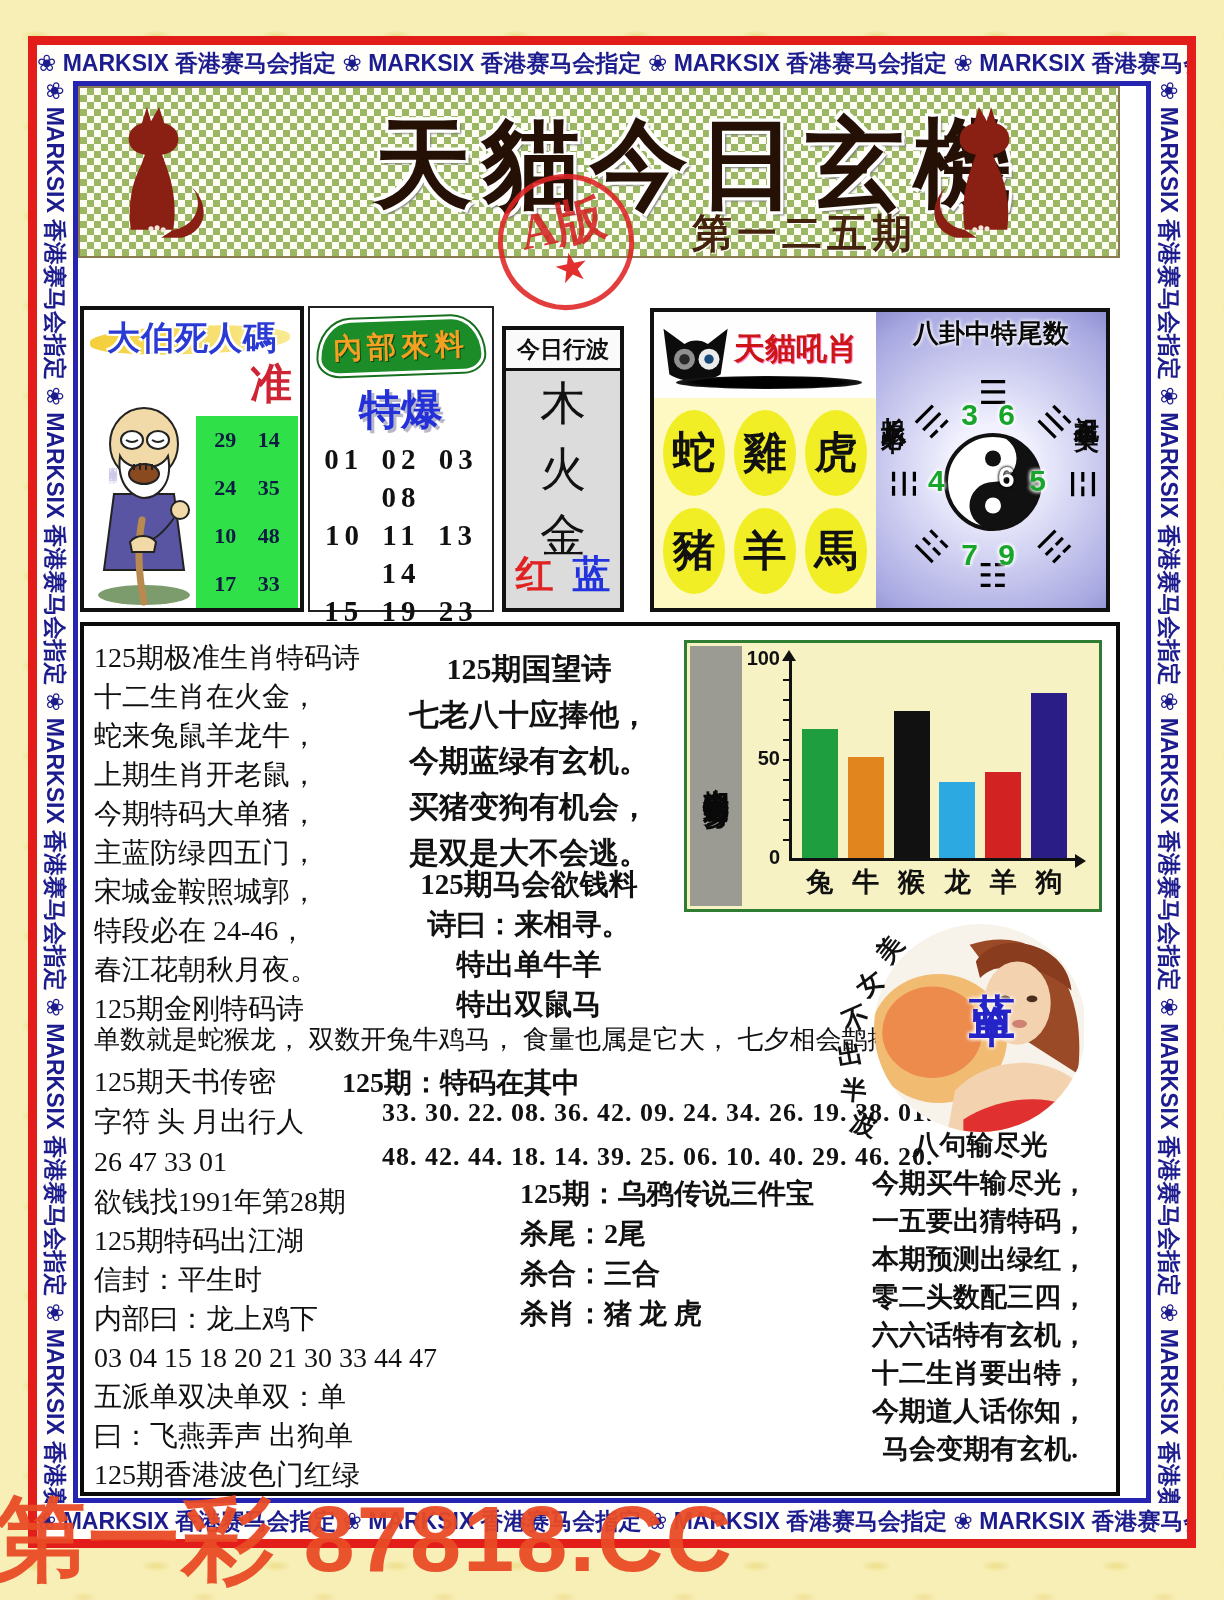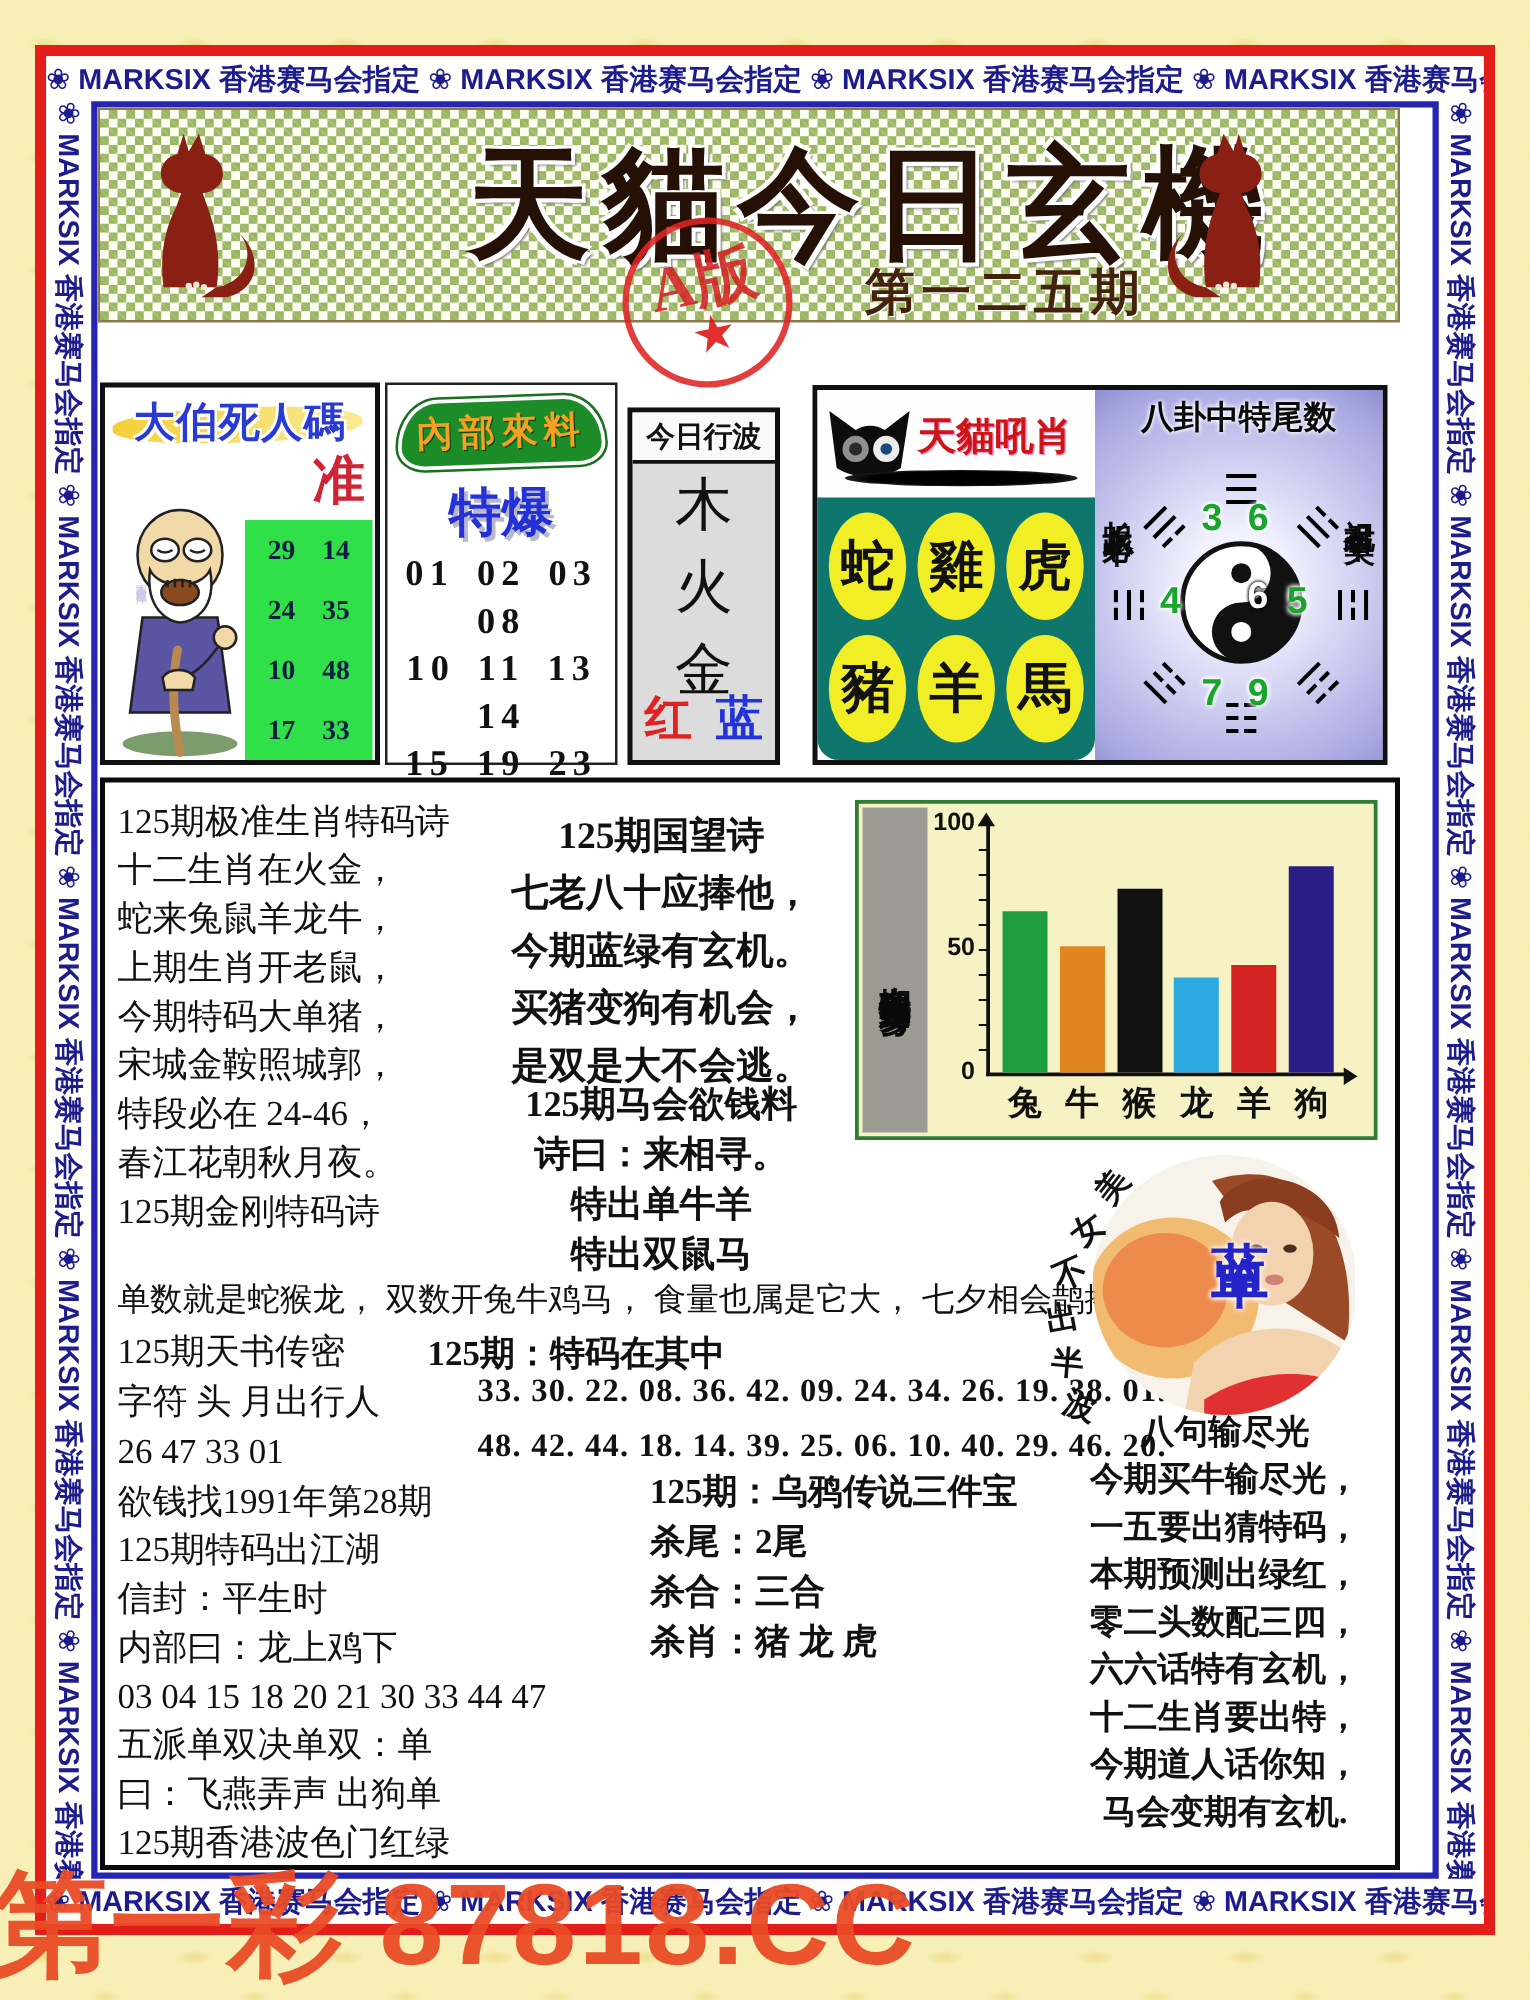--- a/index.html
+++ b/index.html
@@ -79,21 +79,21 @@
 
   #box-wave{left:424px;top:240px;width:122px;height:286px;border:4px solid #111;background:#dcdcdc;}
   #wave-title{height:38px;line-height:38px;background:#fafafa;border-bottom:3px solid #111;
     text-align:center;font-size:23px;font-weight:bold;color:#111;}
   #wave-elems div{font-size:46px;text-align:center;line-height:66px;color:#111;}
   #wave-colors{position:absolute;left:0;bottom:8px;width:100%;display:flex;
     justify-content:space-around;font-size:38px;font-weight:bold;}
   #wave-red{color:#e02222;} #wave-blue{color:#2233dd;}
 
   #box-combo{left:572px;top:222px;width:460px;height:304px;border:4px solid #111;display:flex;}
-  #zodiac-half{width:226px;height:100%;background:#0f766e;position:relative;border-radius:17px;}
+  #zodiac-half{width:226px;height:100%;background:#fef9c3;position:relative;}
   #zodiac-head{position:absolute;left:0;top:0;width:100%;height:86px;background:#fefefe;}
   #zodiac-cat{position:absolute;left:6px;top:8px;width:70px;height:62px;}
   #zodiac-title{position:absolute;left:80px;top:16px;font-size:31px;font-weight:bold;color:#cc1515;
     text-shadow:1px 1px 0 #f8c;}
   #zodiac-shadow{position:absolute;left:22px;top:64px;width:186px;height:13px;border-radius:50%;
     background:radial-gradient(ellipse at center,#000 55%,#555 100%);}
   .oval-row{position:absolute;left:0;width:100%;display:flex;justify-content:space-evenly;}
   #oval-row1{top:98px;} #oval-row2{top:196px;}
   .oval{width:62px;height:86px;border-radius:50%;background:#f2ee25;display:flex;
     align-items:center;justify-content:center;}
@@ -326,20 +326,21 @@
       </div>
     </div>
 
     <div id="main-box">
       <div id="left-poem" class="textblock serif">
           <div>125期极准生肖特码诗</div>
           <div>十二生肖在火金，</div>
           <div>蛇来兔鼠羊龙牛，</div>
           <div>上期生肖开老鼠，</div>
           <div>今期特码大单猪，</div>
+          <div>主蓝防绿四五门，</div>
           <div>宋城金鞍照城郭，</div>
           <div>特段必在 24-46，</div>
           <div>春江花朝秋月夜。</div>
           <div>125期金刚特码诗</div>
         </div>
       <div id="guowang" class="textblock serif">
           <div>125期国望诗</div>
           <div>七老八十应捧他，</div>
           <div>今期蓝绿有玄机。</div>
           <div>买猪变狗有机会，</div>

